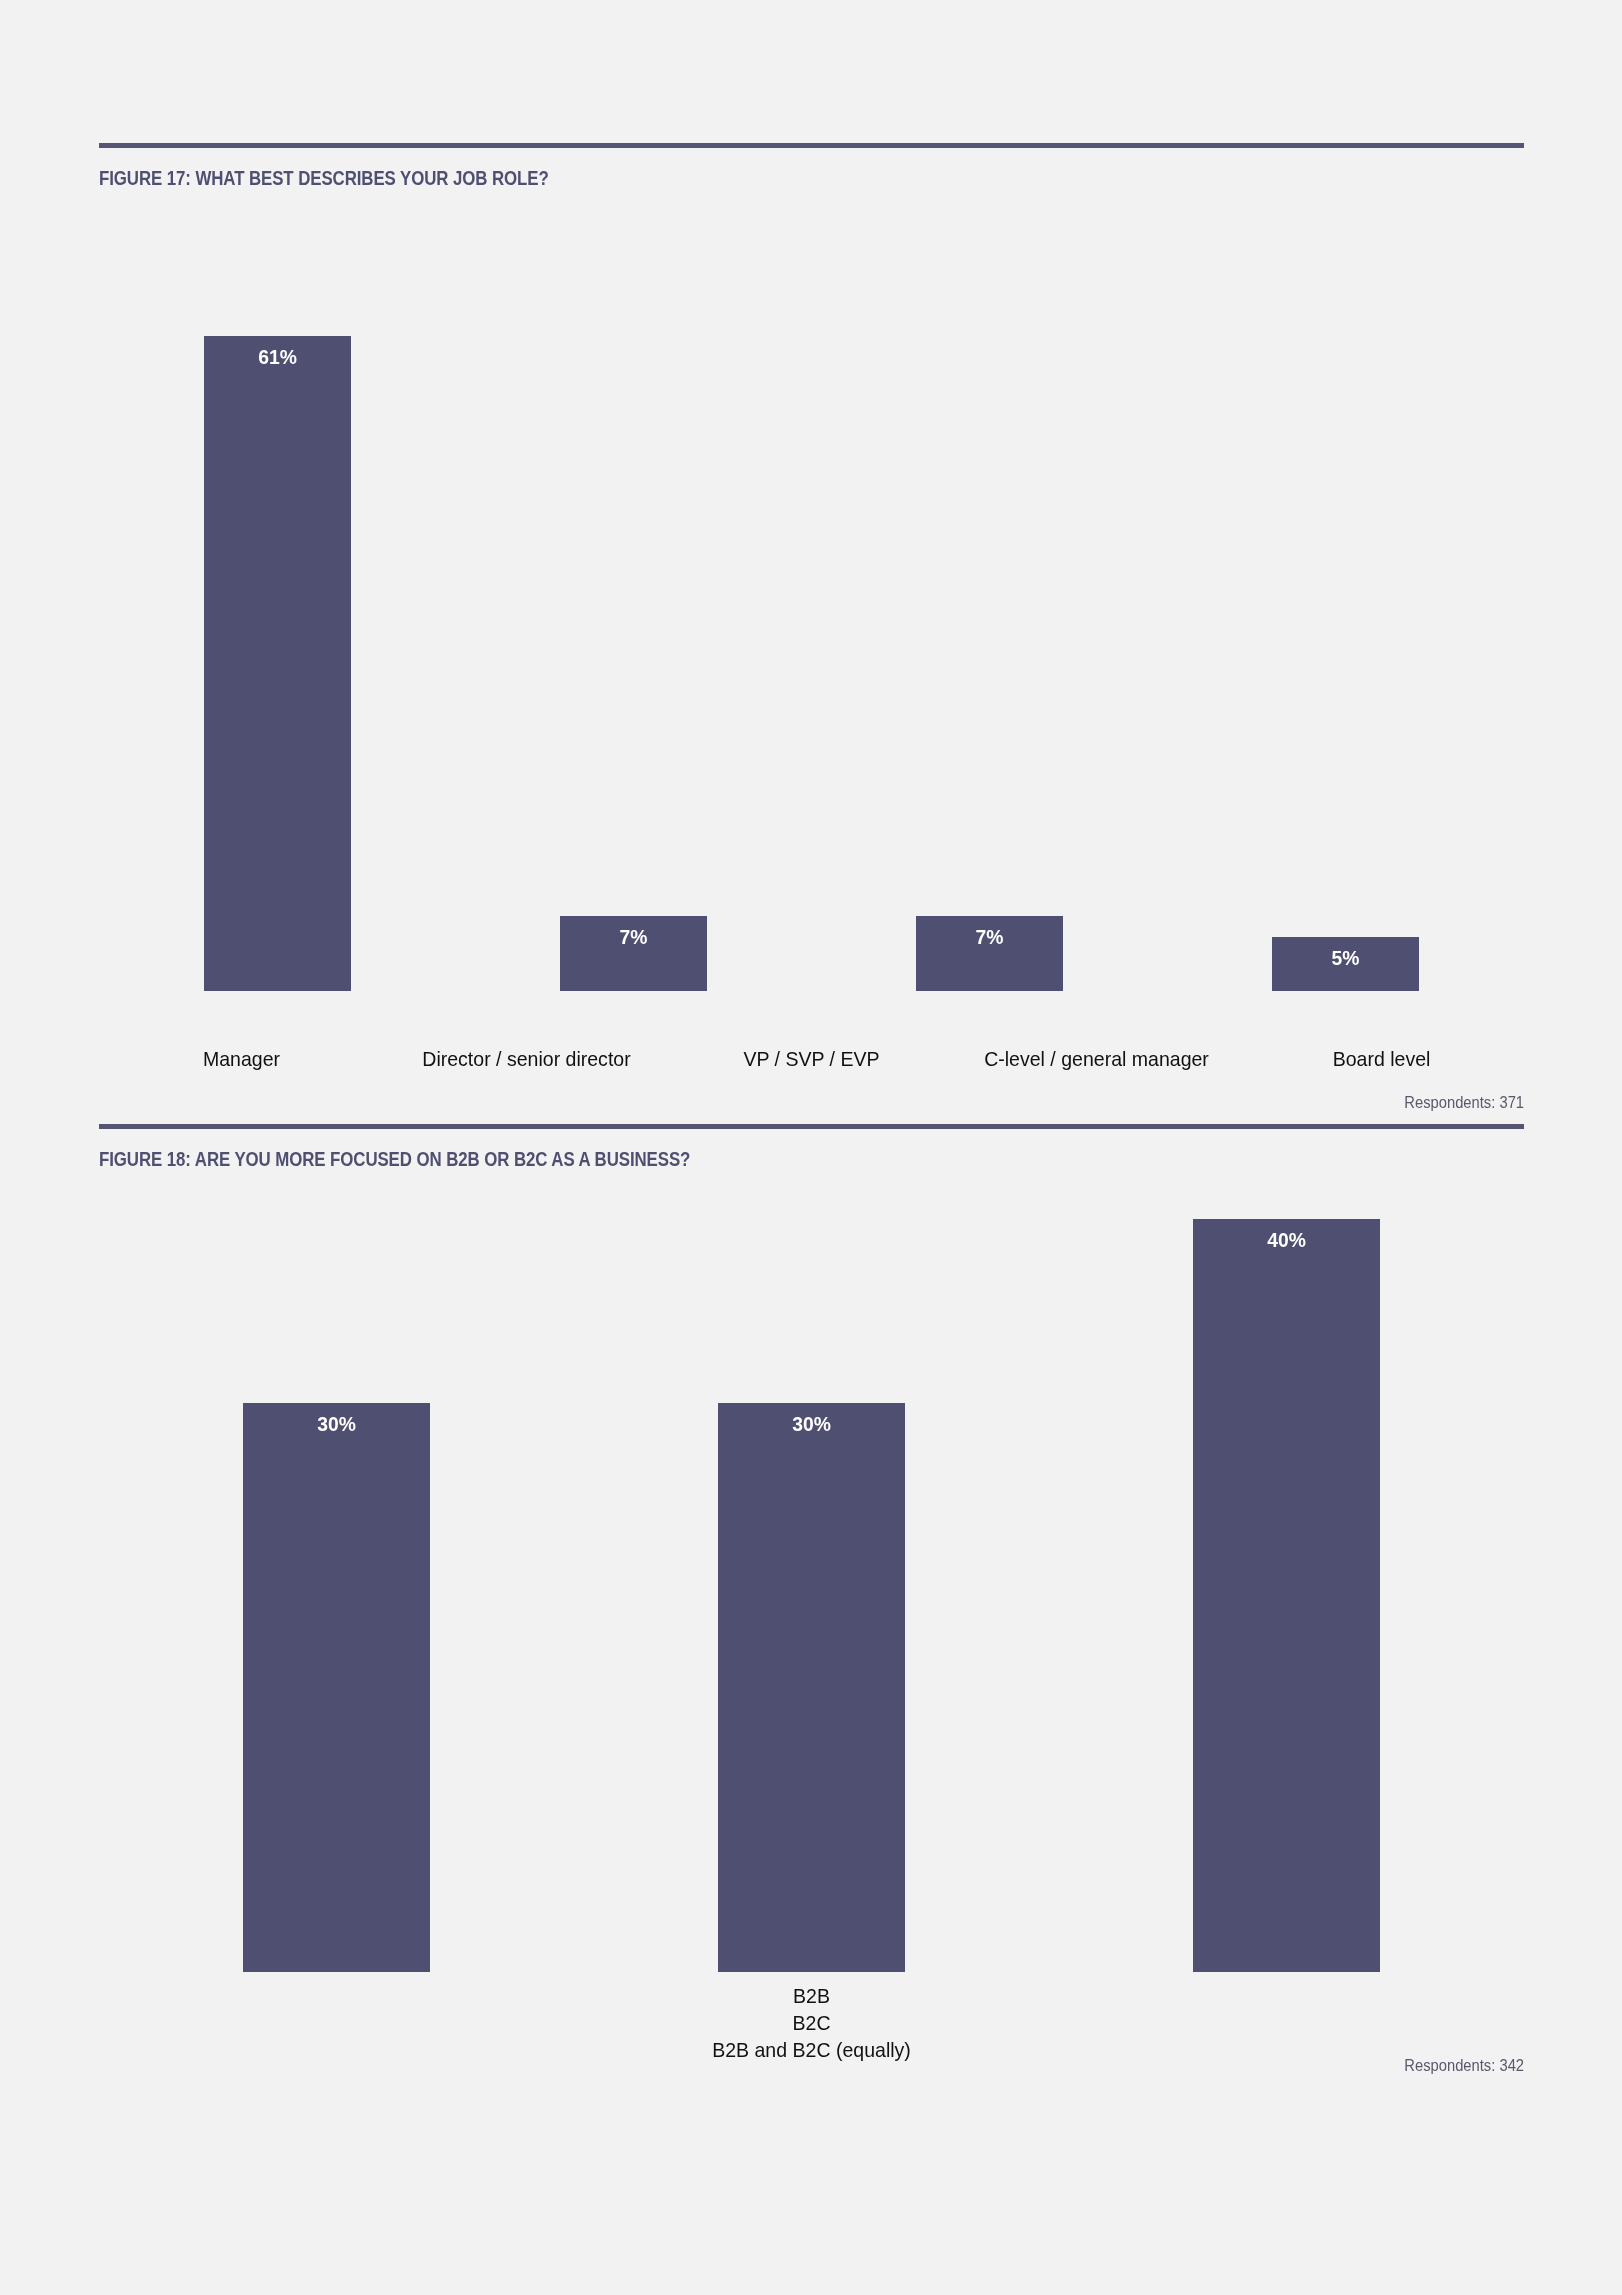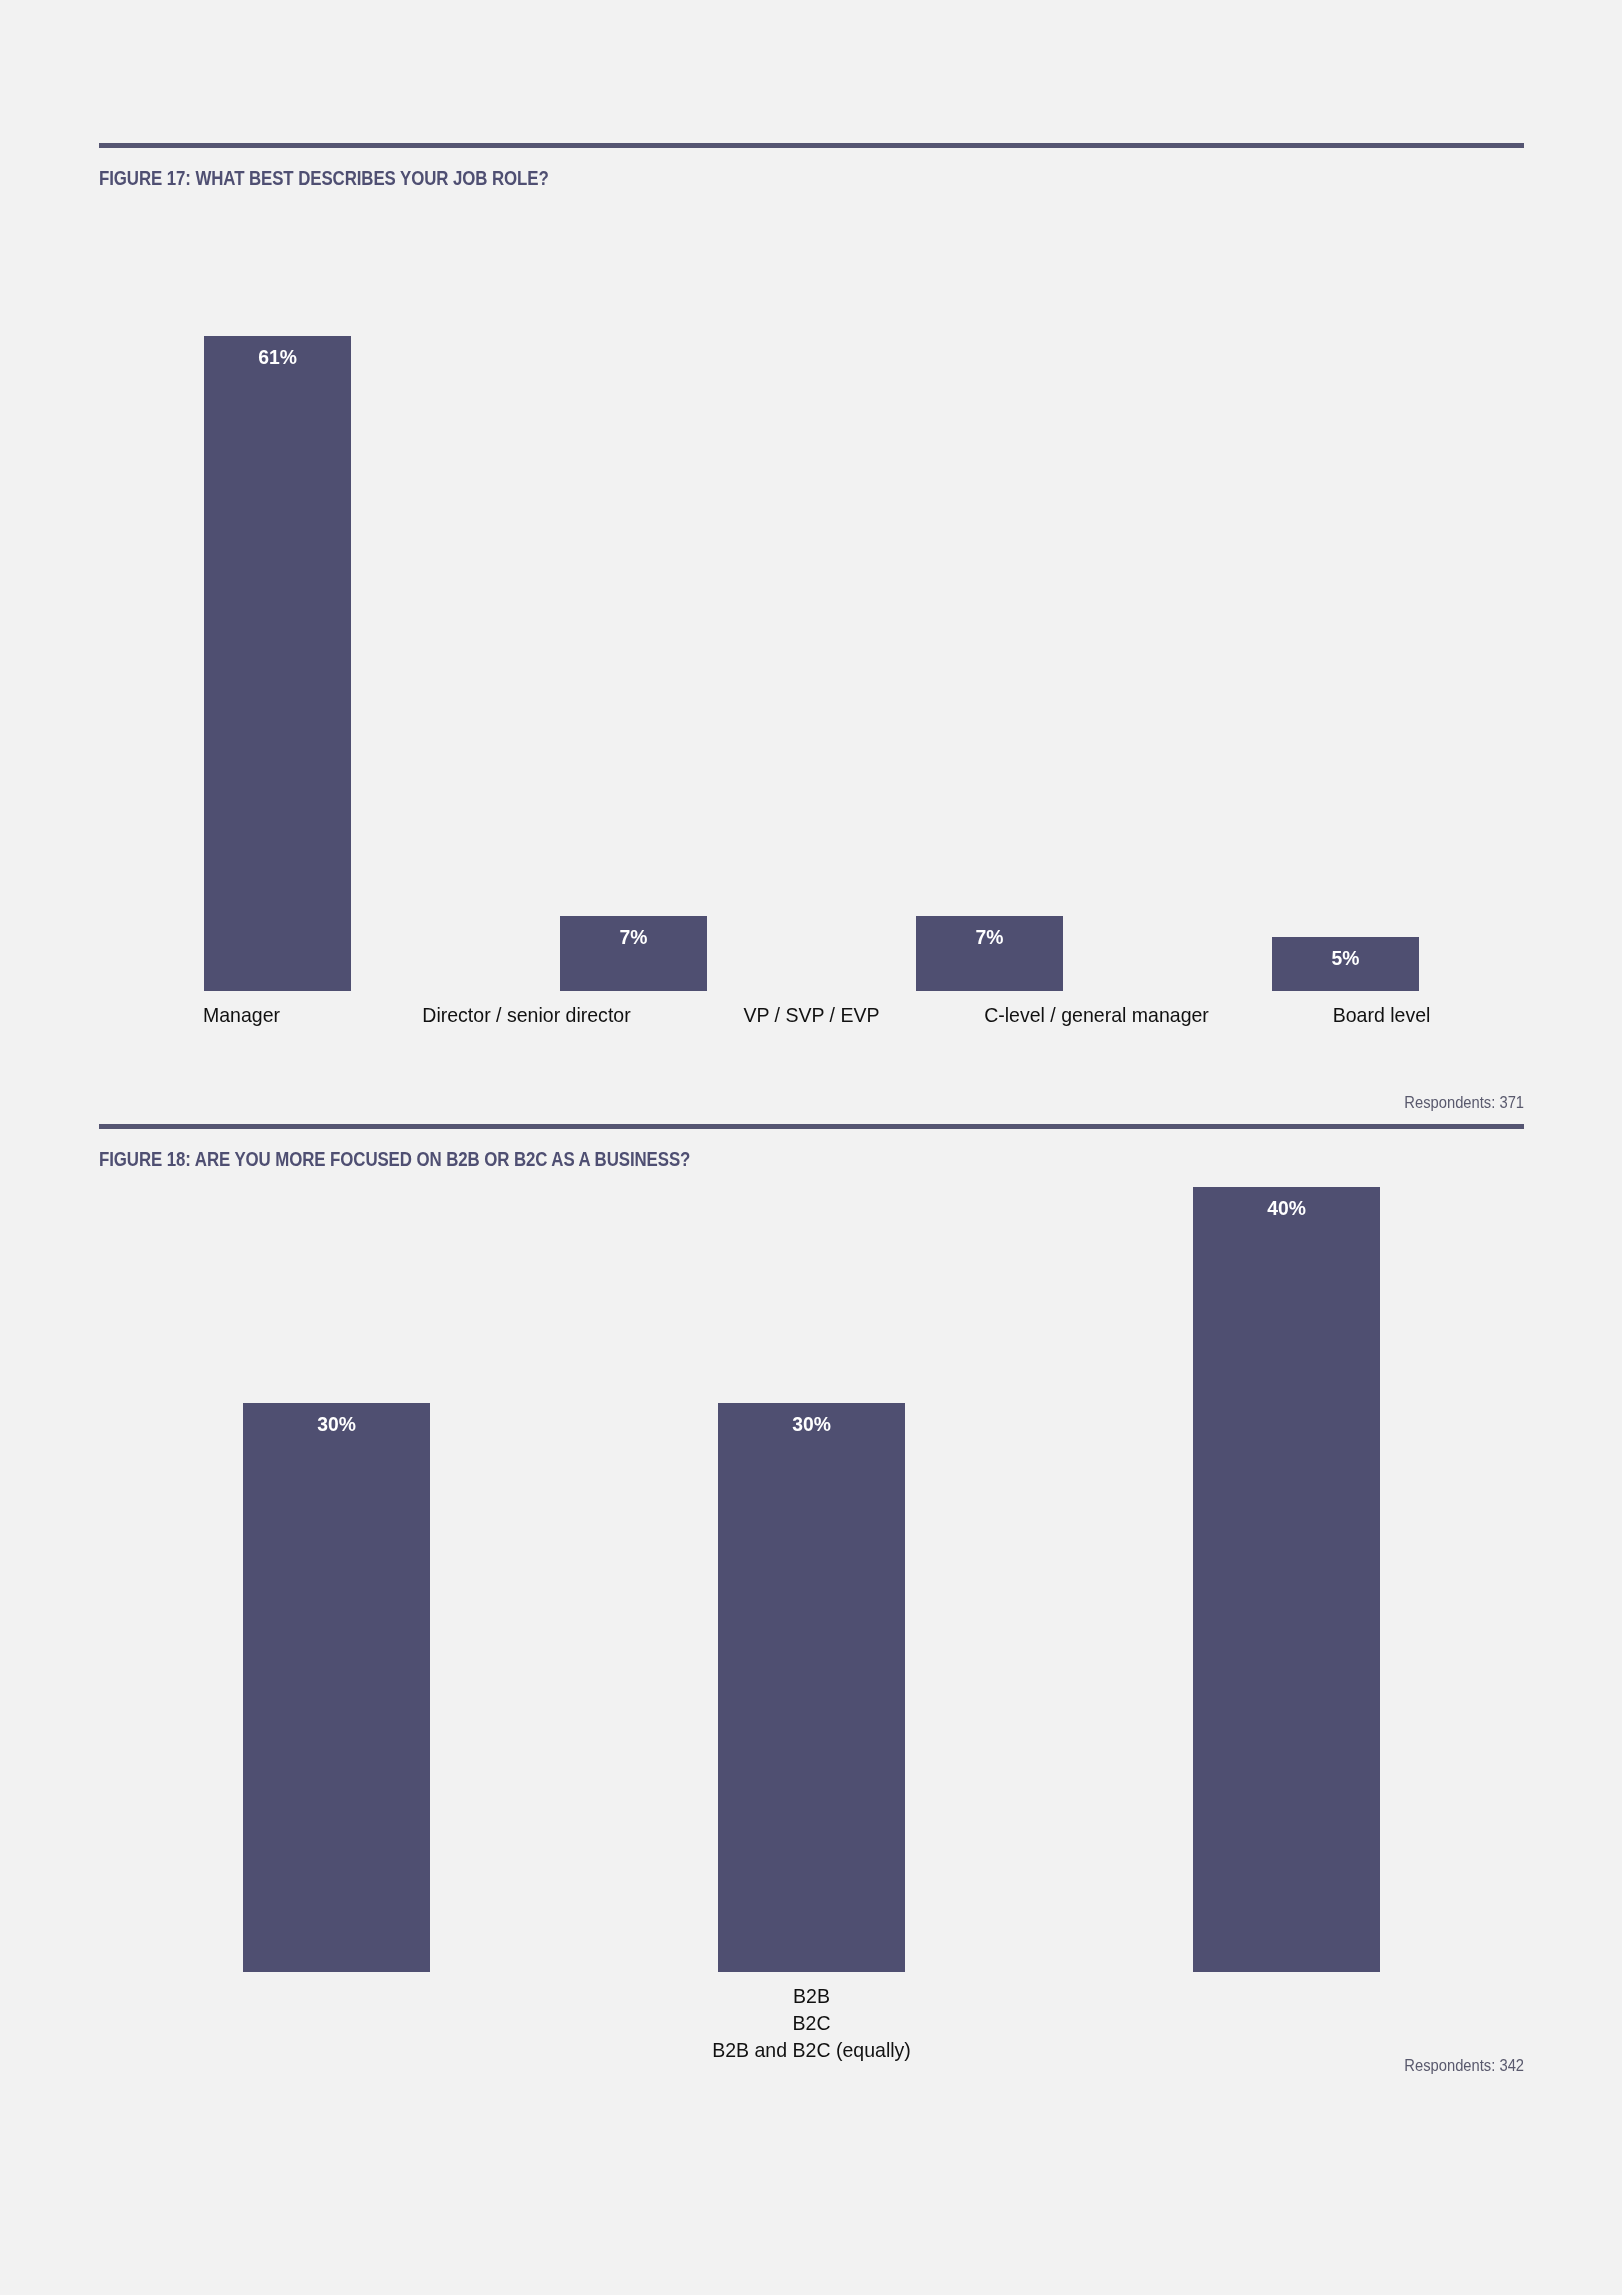--- a/index.html
+++ b/index.html
@@ -97,21 +97,21 @@
     transform: scaleX(0.92);
     line-height: 1;
   }
 
   .cat-labels {
     position: absolute;
     left: 0;
     right: 0;
     display: flex;
   }
-  #labels-17 { top: 796px; }
+  #labels-17 { top: 840px; }
   #labels-18 { top: 796px; flex-direction: column; }
 
   .cat-label {
     flex: 1 1 0;
     text-align: center;
     font-family: "Liberation Sans Narrow", "Liberation Sans", sans-serif;
     font-size: 21px;
     color: #111111;
     line-height: 1.28;
     transform: scaleX(0.93);
@@ -194,21 +194,21 @@
             <div class="bar" style="height: 569px;">
               <div class="bar-value">30%</div>
             </div>
           </div>
           <div class="bar-col">
             <div class="bar" style="height: 569px;">
               <div class="bar-value">30%</div>
             </div>
           </div>
           <div class="bar-col">
-            <div class="bar" style="height: 934px;">
+            <div class="bar" style="height: 934px; margin-top: 32px;">
               <div class="bar-value">40%</div>
             </div>
           </div>
         </div>
       <div class="cat-labels" id="labels-18">
           <div class="cat-label">B2B</div>
           <div class="cat-label">B2C</div>
           <div class="cat-label">B2B and B2C (equally)</div>
         </div>
       <div class="respondents" id="resp-18">Respondents: 342</div>

